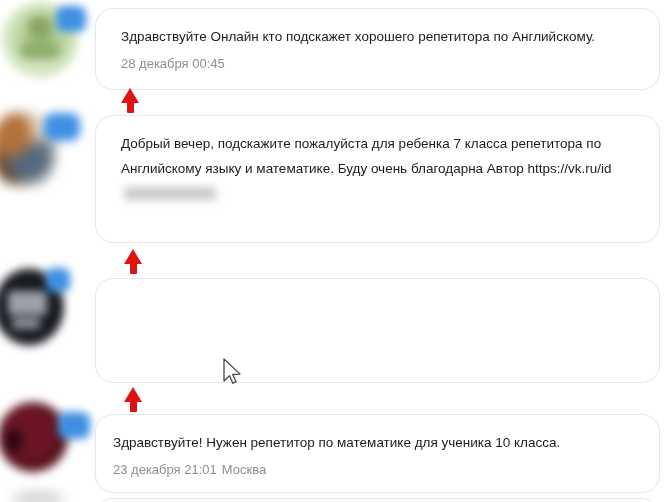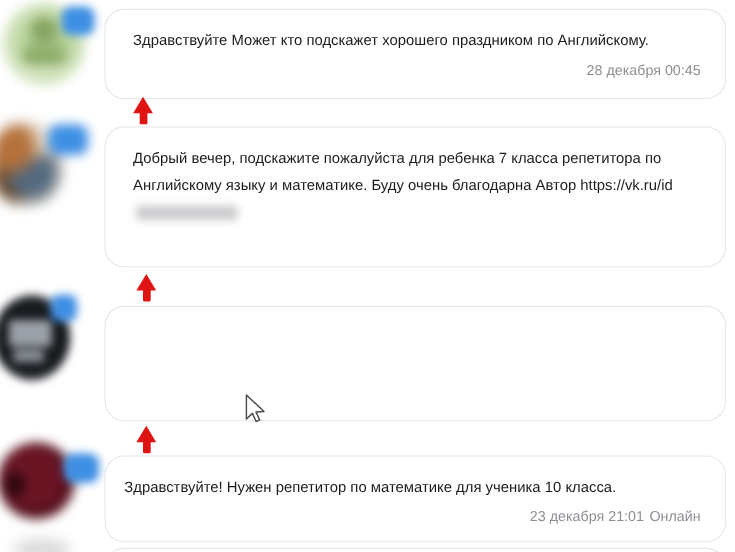--- a/index.html
+++ b/index.html
@@ -17,21 +17,21 @@
   
   .bubble{
     position:absolute;left:95px;width:565px;box-sizing:border-box;
     background:#fff;border:1px solid var(--border);border-radius:18px;
     padding:15px 22px 0 25px;z-index:2;
   }
   .msg-text{
     font-size:13.5px;line-height:25px;color:var(--text);
   }
   .msg-meta{
-    font-size:13px;line-height:18px;color:var(--meta);margin-top:6px;text-align:right;
+    font-size:13px;line-height:18px;color:var(--meta);margin-top:6px;
   }
   .msg-meta .city{margin-left:5px;}
   .link{color:var(--text);text-decoration:none;}
   .blur-box{
     display:inline-block;width:92px;height:13px;background:#b4b4b8;opacity:.7;
     filter:blur(4px);border-radius:2px;vertical-align:-2px;margin-left:3px;
   }
   .bubble-partial{
     position:absolute;left:95px;top:498px;width:565px;height:20px;box-sizing:border-box;
     background:#fff;border:1px solid var(--border);border-radius:18px 18px 0 0;z-index:2;
@@ -110,21 +110,21 @@
 
   <div class="avatar av3"></div>
   <div class="badge b3"></div>
 
   <div class="avatar av4"></div>
   <div class="badge b4"></div>
 
   <div class="avatar av5"></div>
 
   <div class="bubble" style="top:8px;height:82px;">
-    <div class="msg-text">Здравствуйте Может кто подскажет хорошего праздником по Английскому.</div>
+    <div class="msg-text">Здравствуйте Онлайн кто подскажет хорошего репетитора по Английскому.</div>
     <div class="msg-meta">
       <span>28 декабря 00:45</span>
     </div>
   </div>
 
   <div class="arrow" style="left:121px;top:88px;">
     <div class="head"></div>
     <div class="stem"></div>
   </div>
 
@@ -144,21 +144,21 @@
   </div>
 
   <div class="arrow" style="left:124px;top:387px;">
     <div class="head"></div>
     <div class="stem"></div>
   </div>
 
   <div class="bubble" style="top:414px;height:79px;padding-left:17px;">
     <div class="msg-text">Здравствуйте! Нужен репетитор по математике для ученика 10 класса.</div>
     <div class="msg-meta">
-      <span>23 декабря 21:01</span><span class="city">Онлайн</span>
+      <span>23 декабря 21:01</span><span class="city">Москва</span>
     </div>
   </div>
 
   <div class="bubble-partial"></div>
 
   <div class="cursor">
     <svg width="20" height="30" viewBox="0 0 20 30">
       <path d="M2 1 L2 23 L7.5 17.8 L10.8 25.2 L14.1 23.7 L10.7 16.5 L18 16.1 Z" fill="#ffffff" stroke="#4a4a4a" stroke-width="1.3" stroke-linejoin="round"></path>
     </svg>
   </div>

